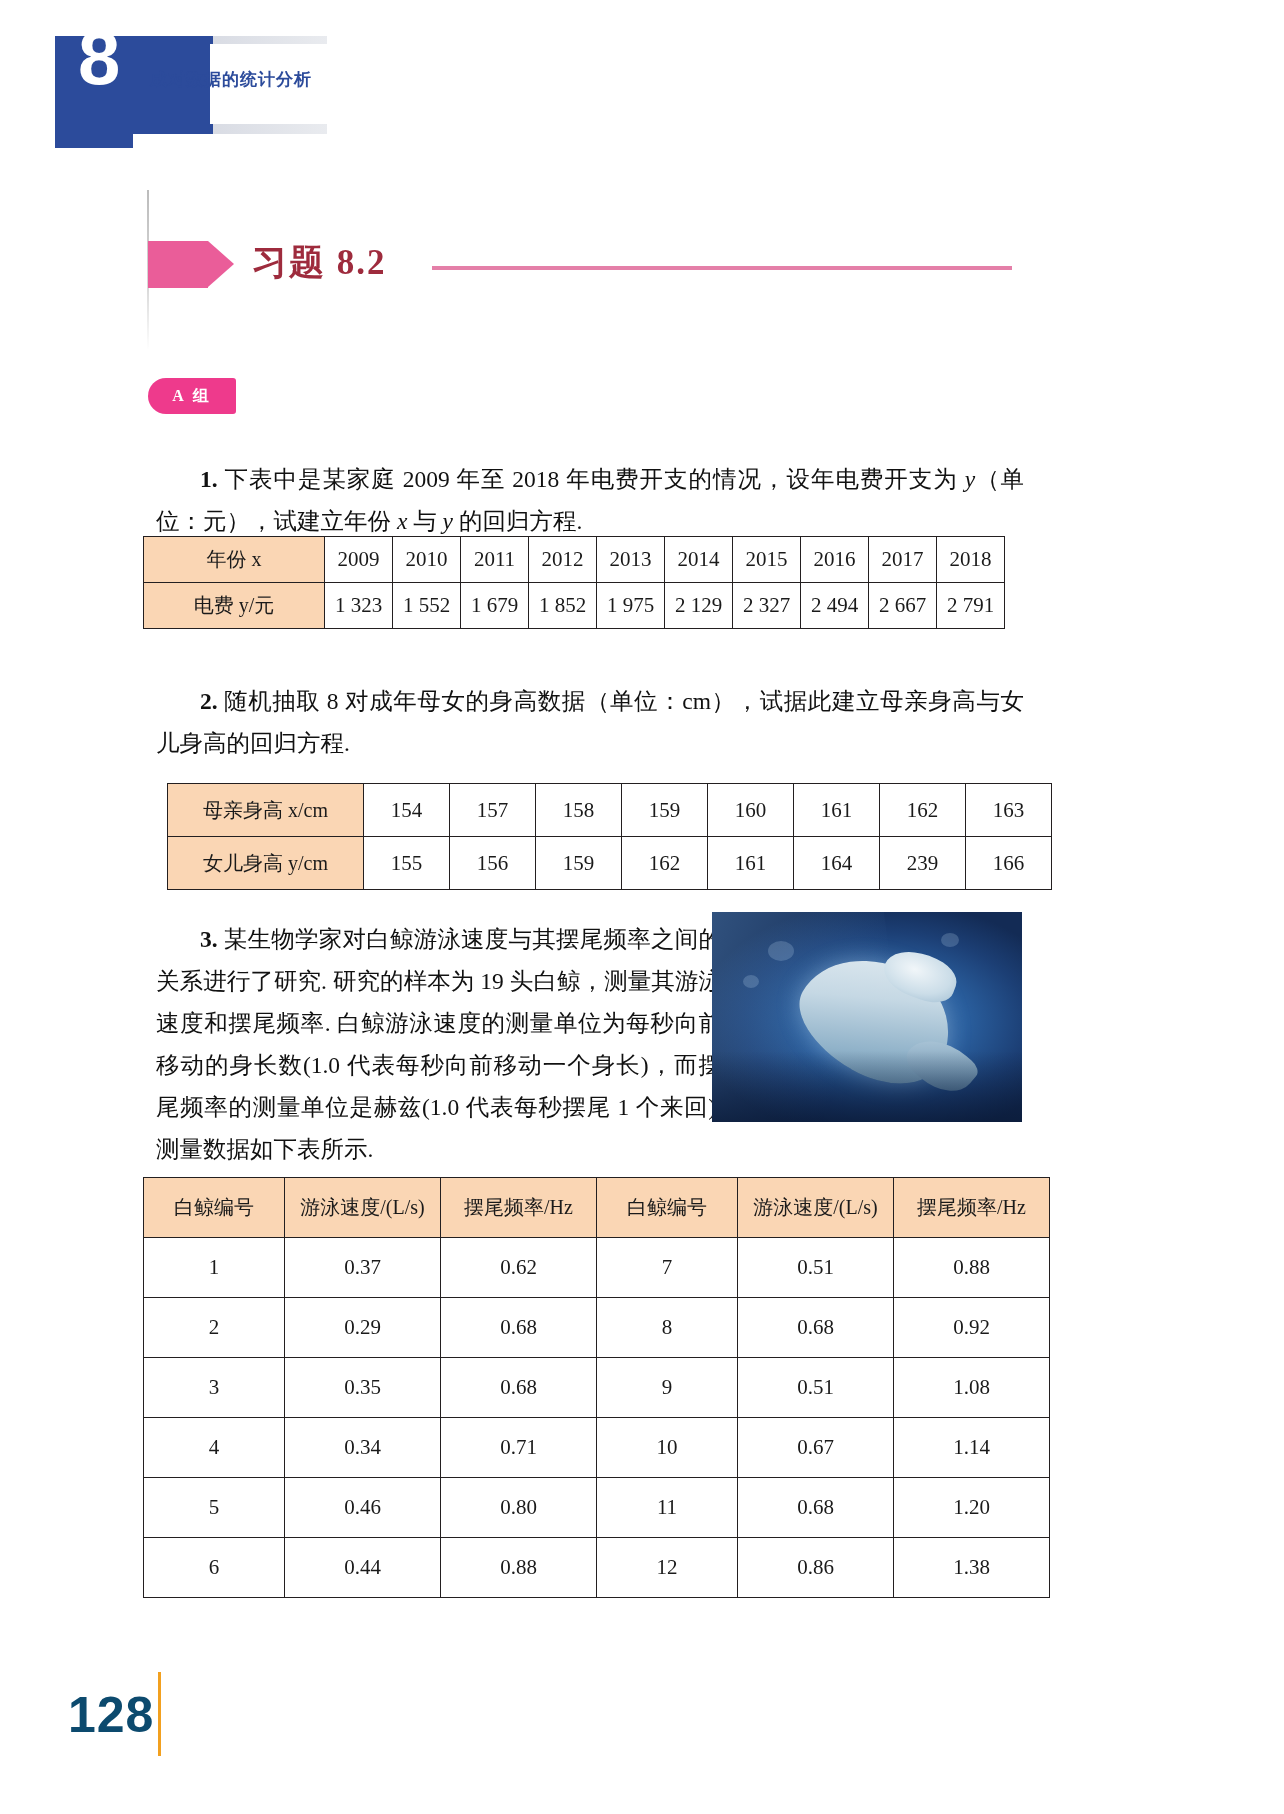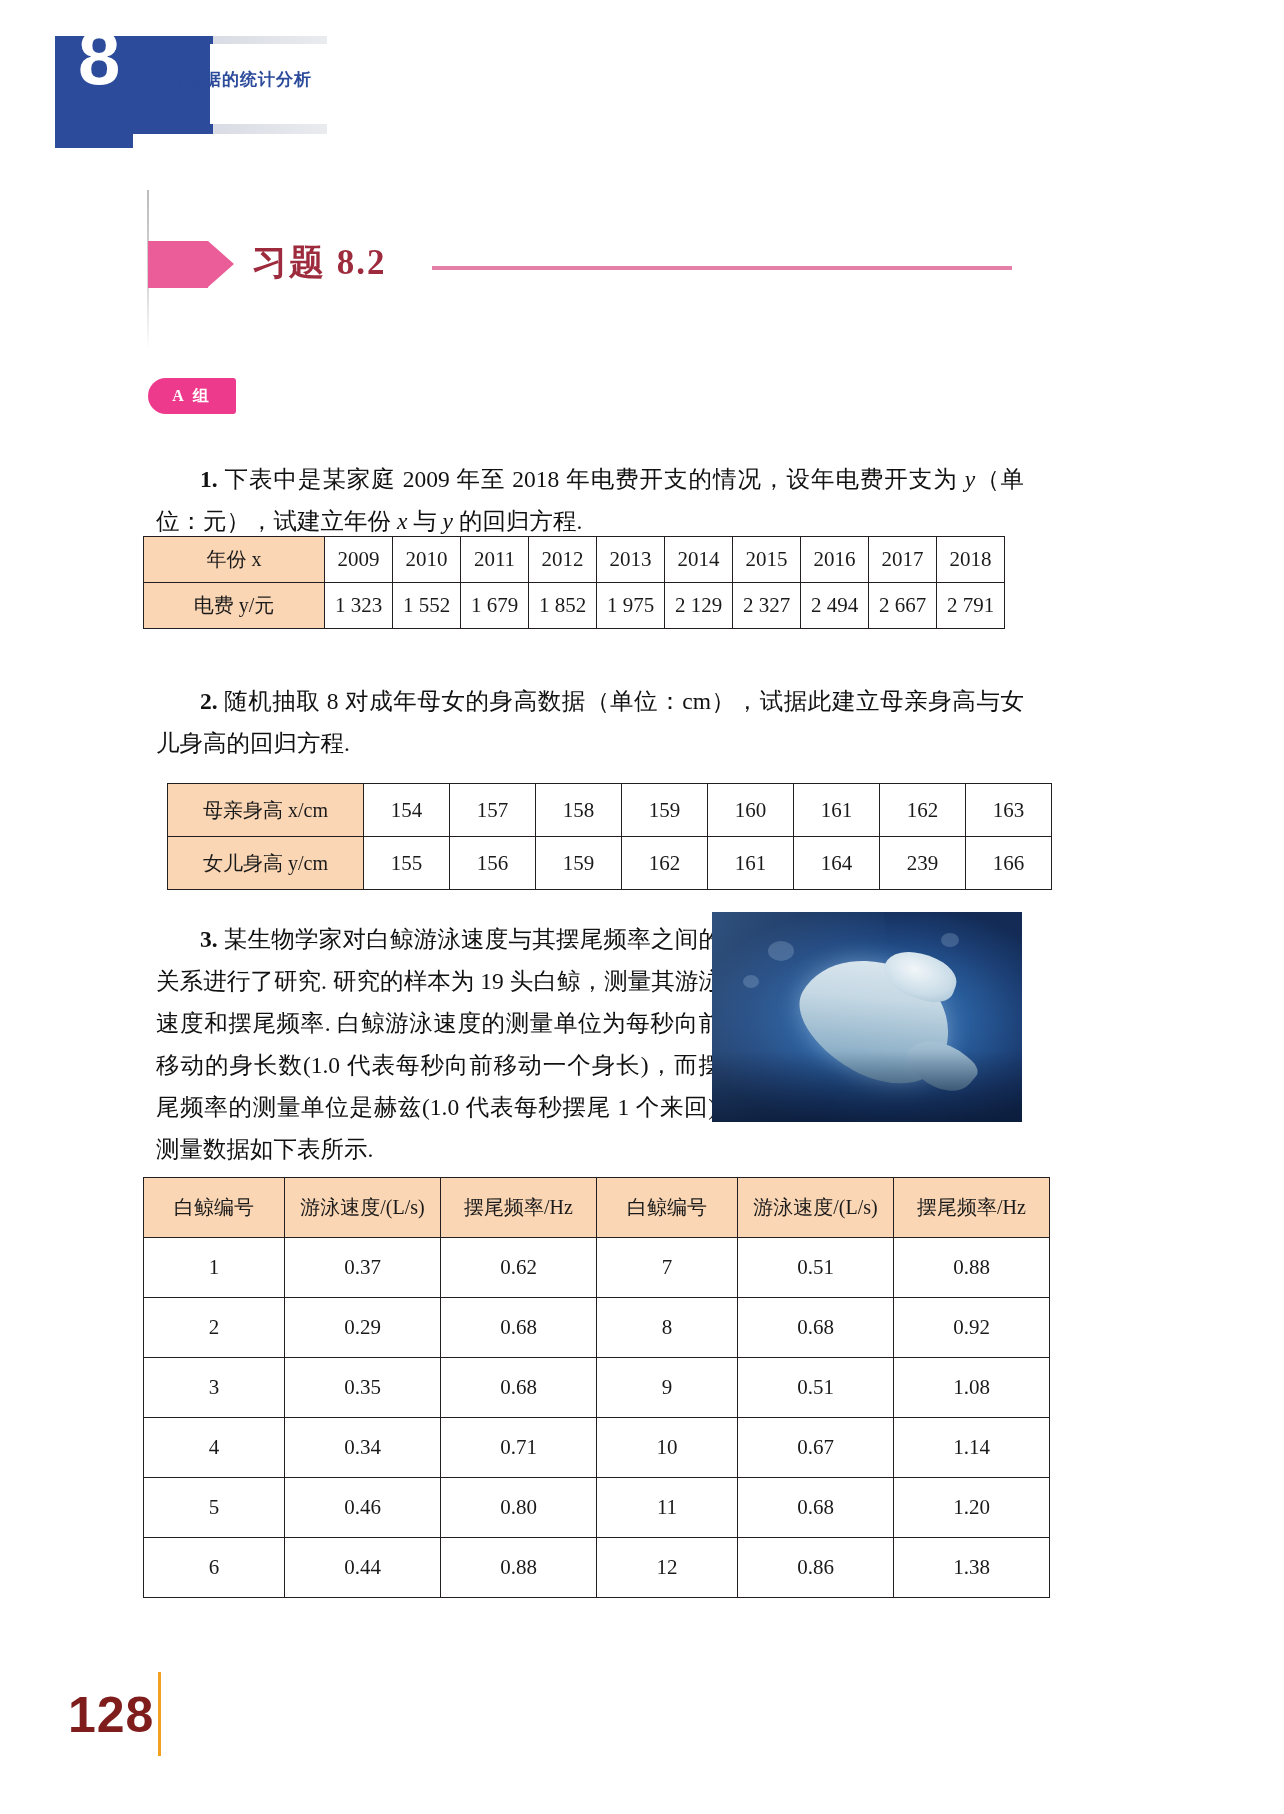--- a/index.html
+++ b/index.html
@@ -277,21 +277,21 @@
     color: #a21caf;
   }
 
   
   .page-number {
     position: absolute;
     left: 68px;
     top: 1686px;
     font-size: 50px;
     font-weight: bold;
-    color: #7f1d1d;
+    color: #0c4a6e;
     font-family: "Liberation Sans", sans-serif;
     letter-spacing: 1px;
   }
   .footer-rule {
     position: absolute;
     left: 158px;
     top: 1672px;
     width: 3px;
     height: 84px;
     background: #f2a01f;

